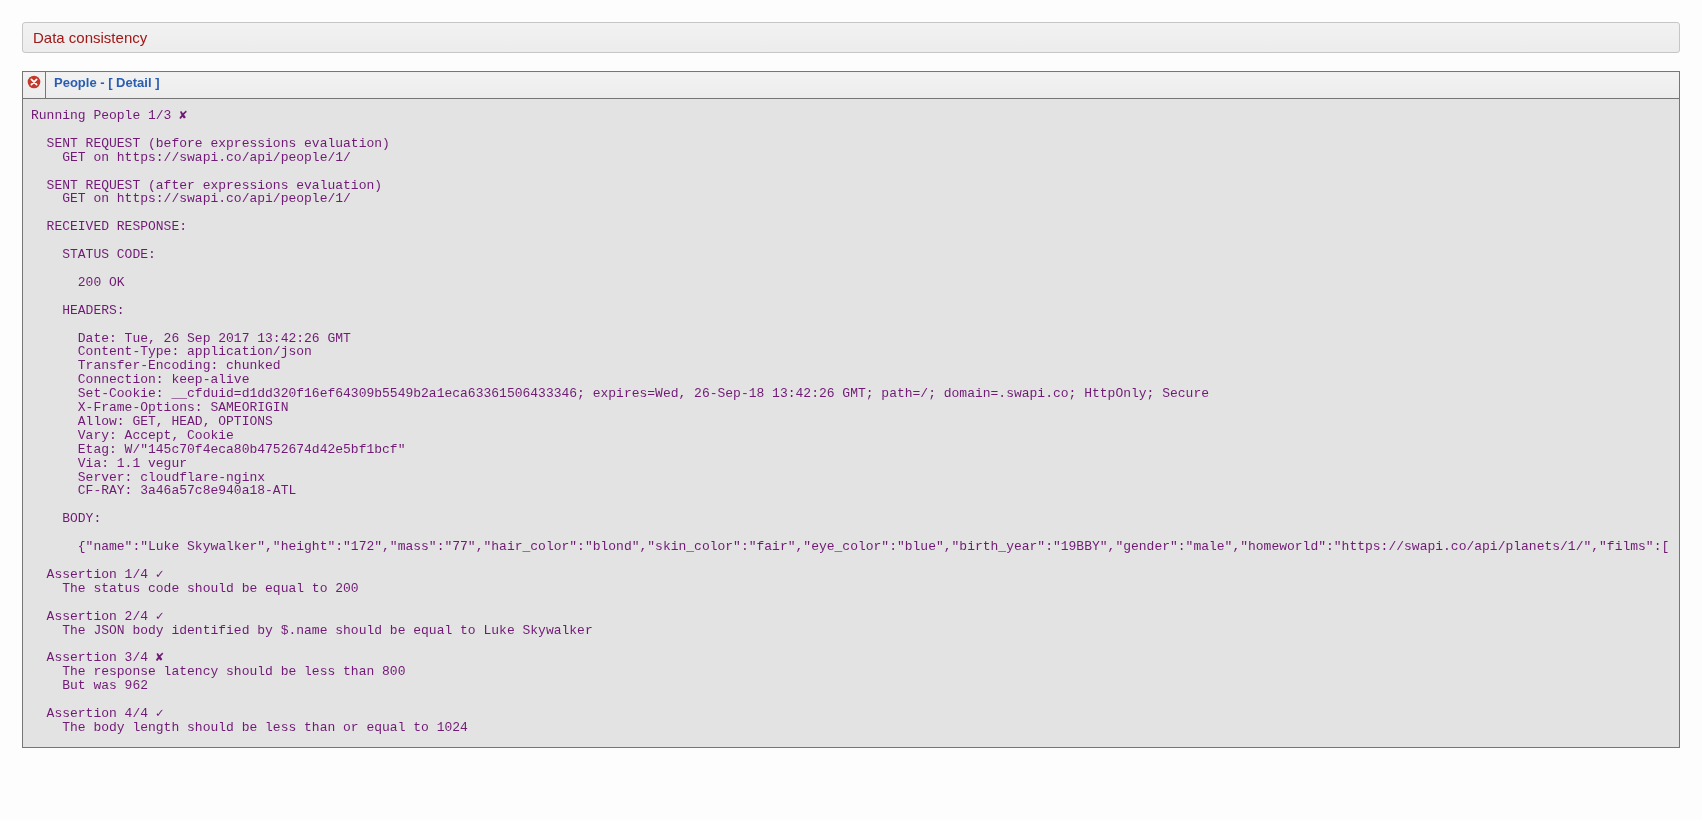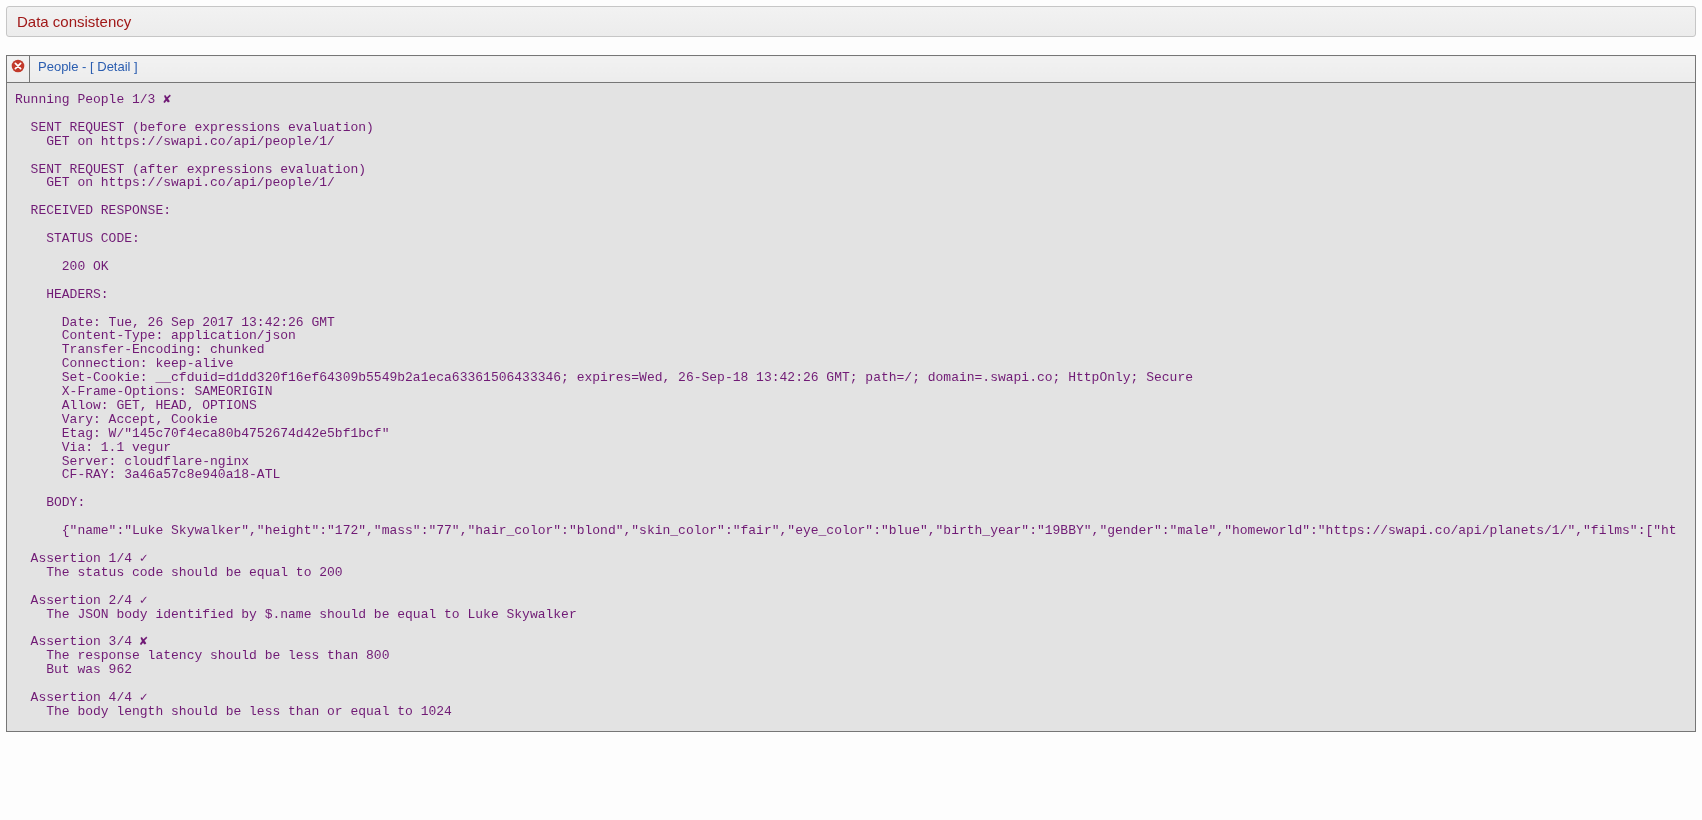--- a/index.html
+++ b/index.html
@@ -5,21 +5,21 @@
   html, body {
     margin: 0;
     padding: 0;
     background: #fdfdfd;
     font-family: Arial, Helvetica, sans-serif;
     font-size: 13px;
     color: #222;
     width: 1702px;
   }
   .outer {
-    padding: 6px;
+    padding: 22px;
   }
   .title-panel {
     border: 1px solid #c6c6c6;
     border-radius: 3px;
     background: linear-gradient(#f2f2f2, #ececec);
     padding: 6px 10px;
     margin-bottom: 18px;
   }
   .title-text {
     color: #a01818;
@@ -40,20 +40,21 @@
     height: 20px;
     background: linear-gradient(#f2f2f2, #ececec);
     text-align: center;
     vertical-align: middle;
     padding: 0;
   }
   td.header-cell {
     background: linear-gradient(#f2f2f2, #ececec);
     padding: 3px 8px;
     height: 20px;
+    font-weight: bold;
   }
   td.header-cell a {
     color: #2a5db0;
     text-decoration: none;
     font-size: 13px;
   }
   td.msg-cell {
     background: linear-gradient(#f2f2f2, #ececec);
     padding: 3px 8px;
     font-size: 13px;

